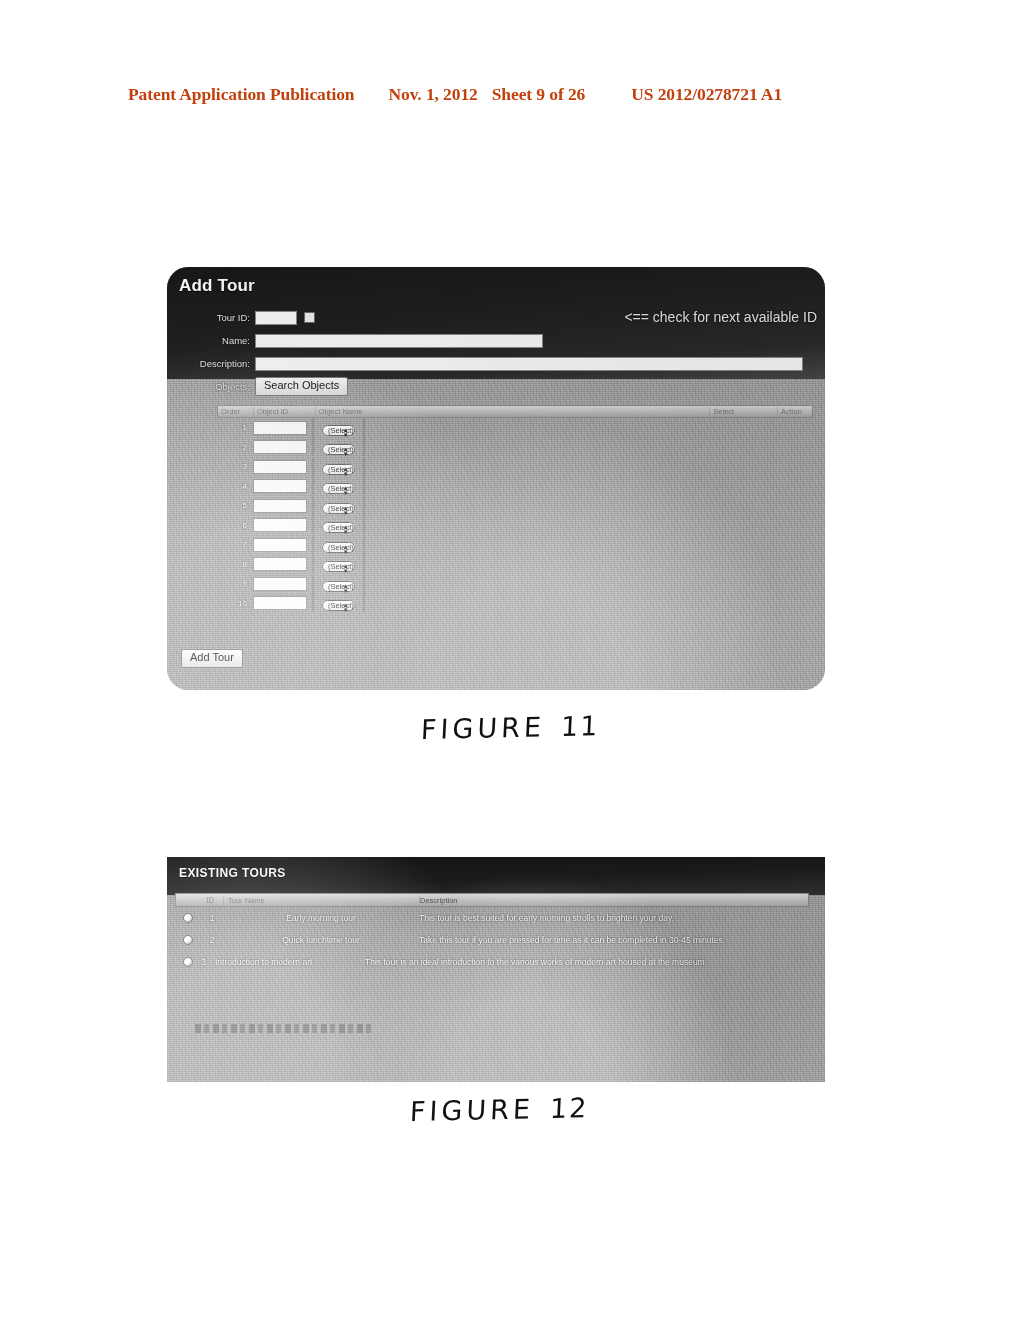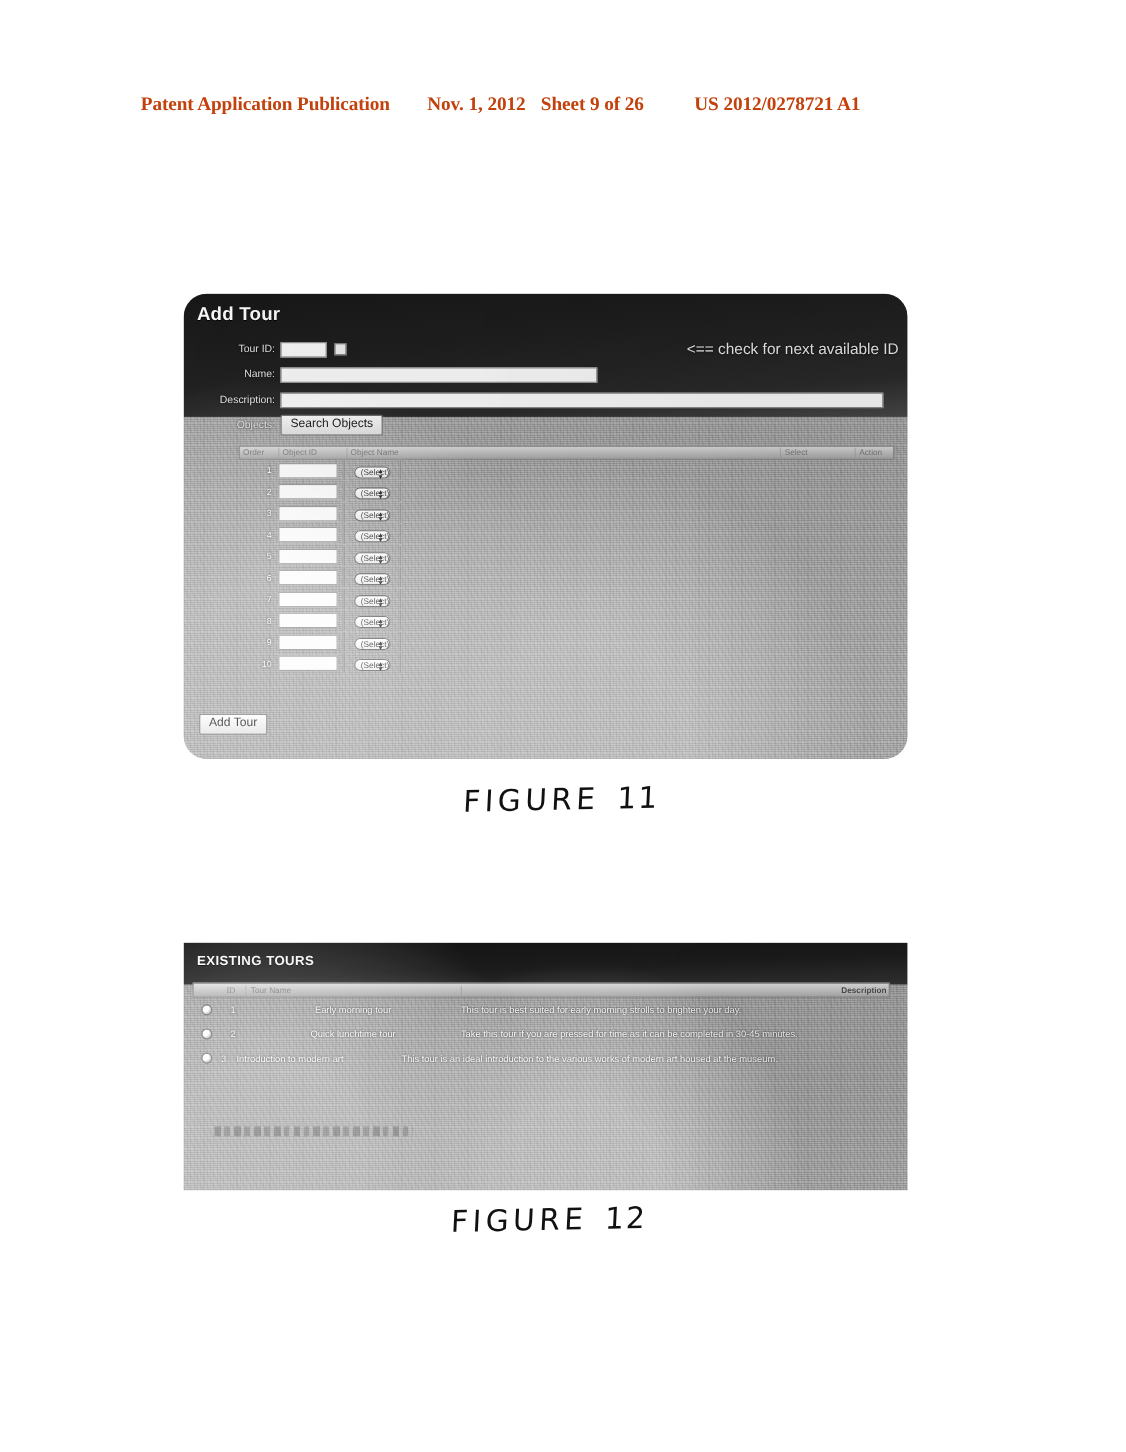--- a/index.html
+++ b/index.html
@@ -299,21 +299,21 @@
     padding-left: 4px;
     white-space: nowrap;
     overflow: hidden;
     border-right: 1px solid #9d9d9d;
     box-sizing: border-box;
     opacity: .5;
   }
   .f12-th.t-sel  { width: 26px; }
   .f12-th.t-id   { width: 22px; font-family: Liberation Serif, serif; }
   .f12-th.t-name { width: 196px; }
-  .f12-th.t-desc { width: 386px; text-align: right; padding-left: 0; opacity: .85; font-weight: bold; border-right: none; }
+  .f12-th.t-desc { width: 386px; text-align: left; padding-left: 0; opacity: .85; font-weight: normal; border-right: none; }
 
   .f12-tr {
     display: flex;
     align-items: center;
     height: 22px;
     font-family: "Liberation Sans", sans-serif;
     font-size: 8.5px;
     color: #ffffff;
     text-shadow: 0 0 2px rgba(0,0,0,.8);
   }

